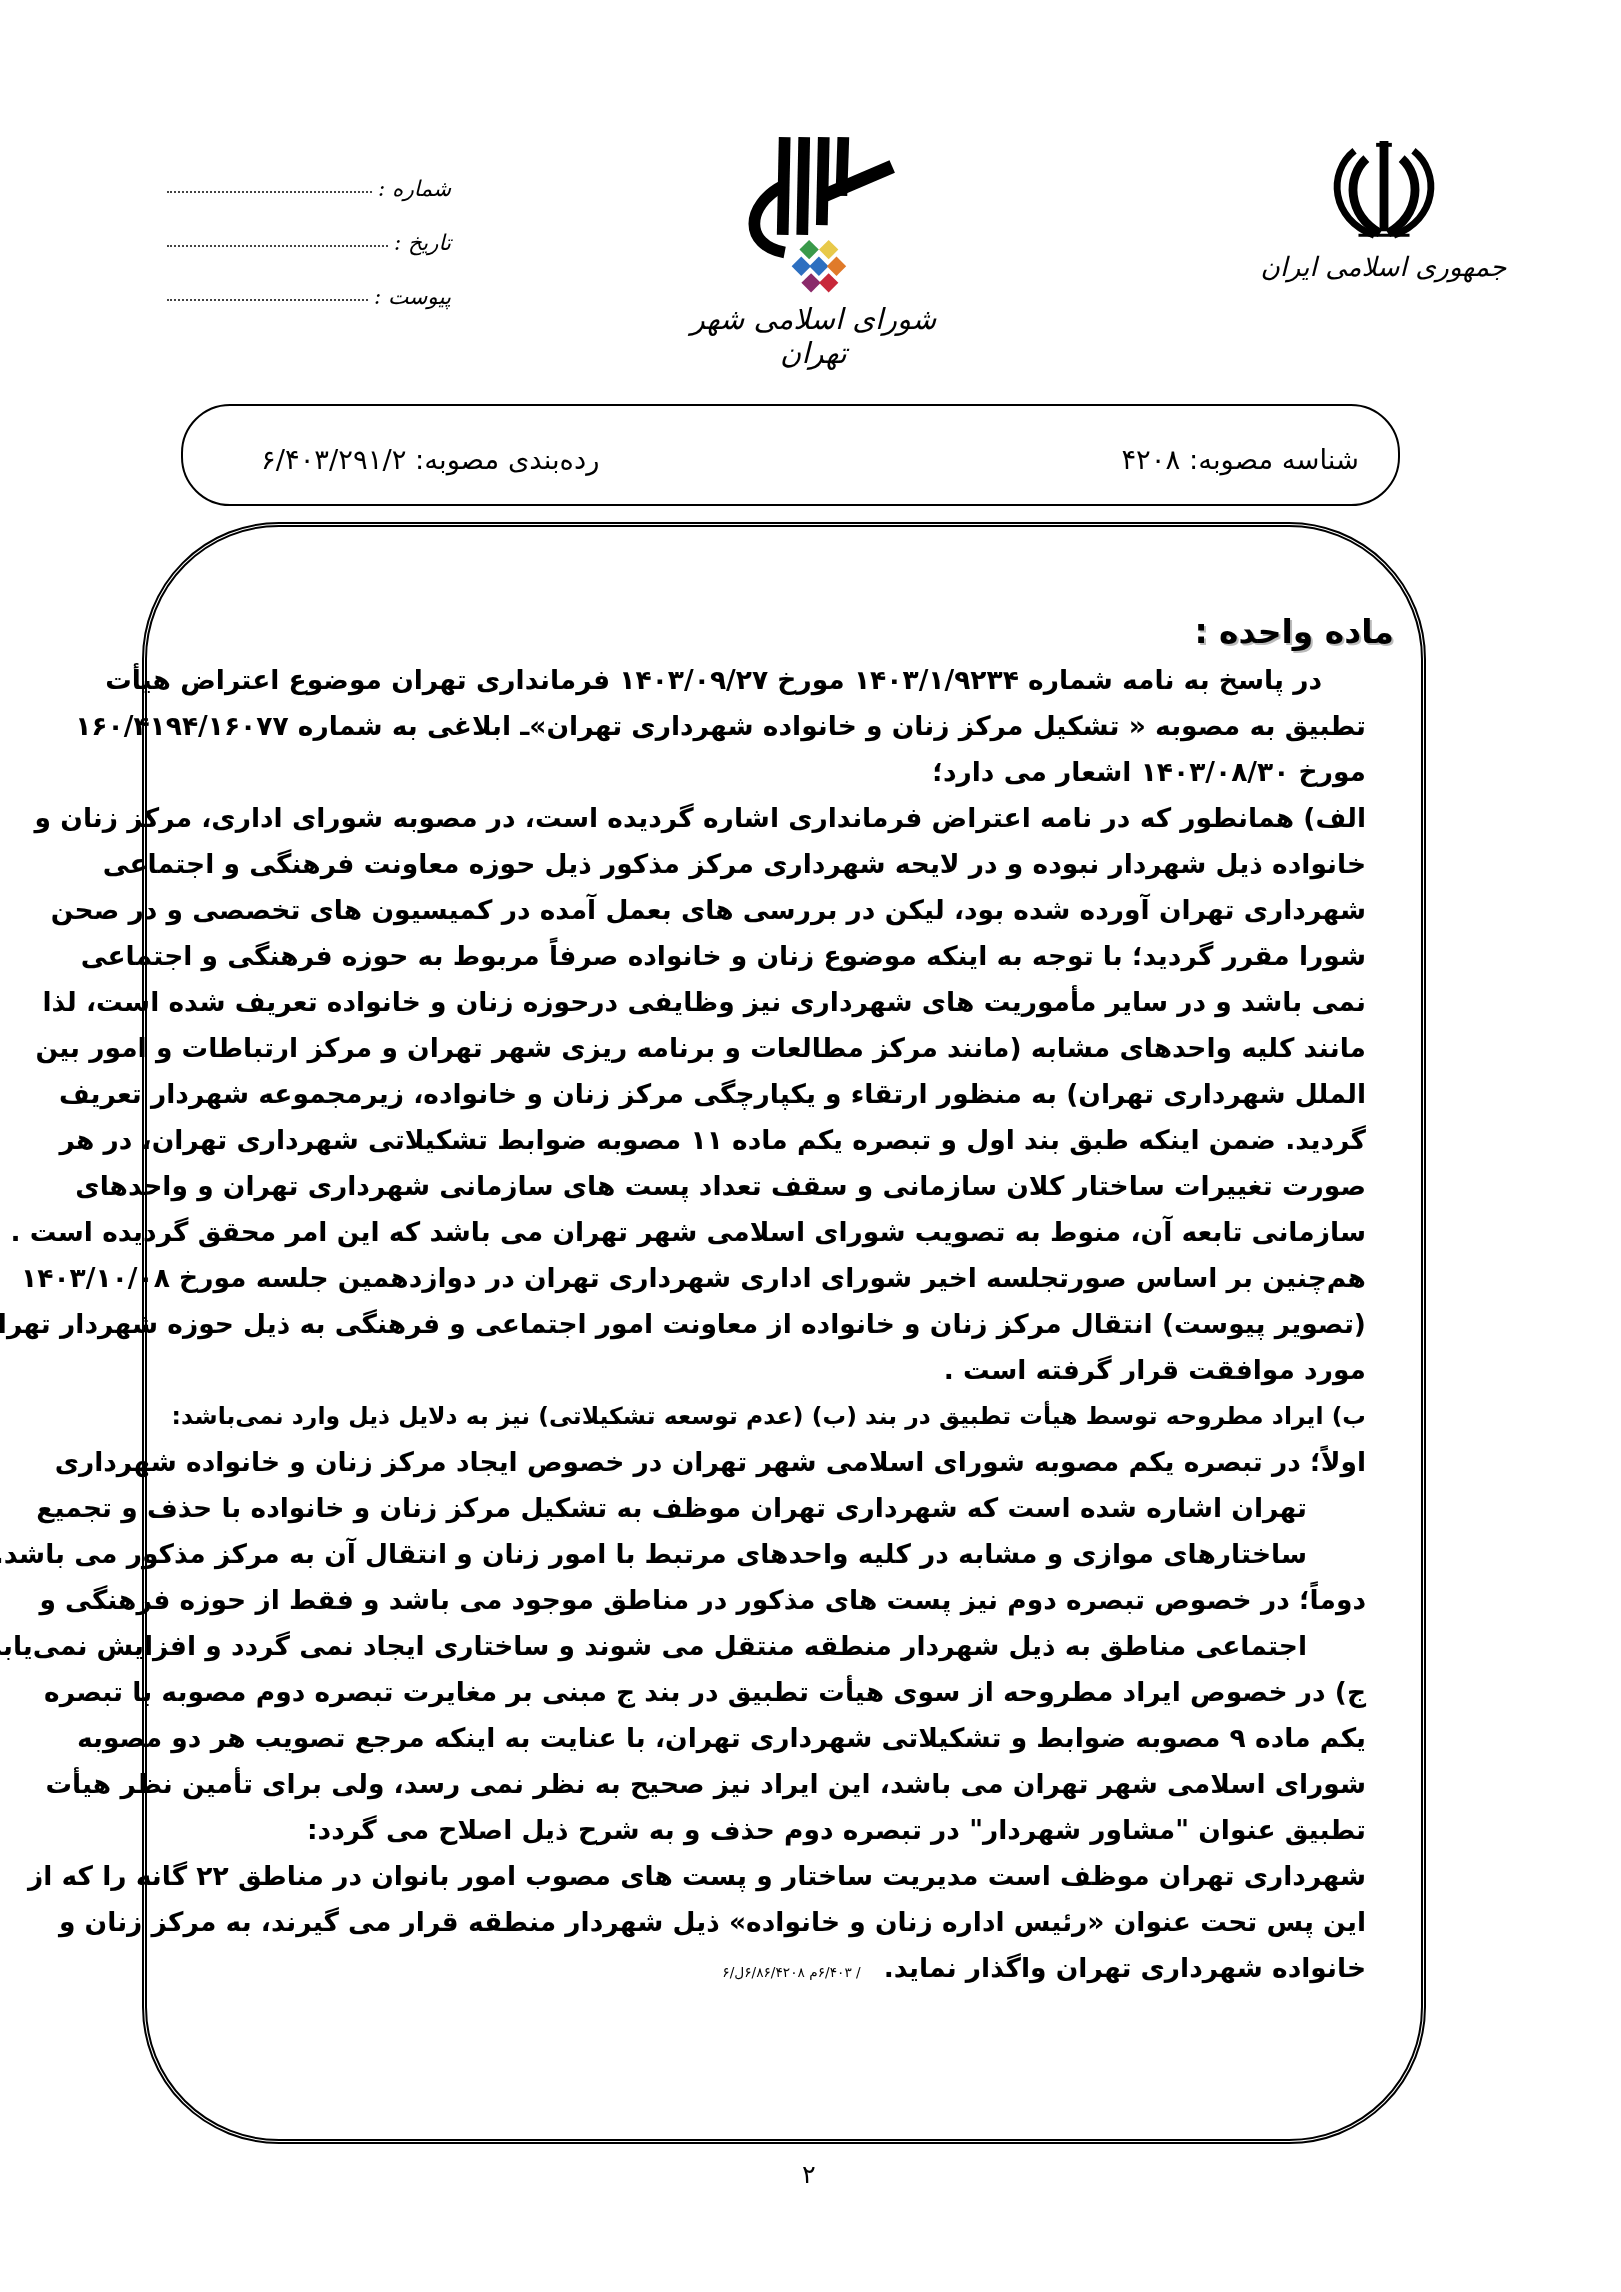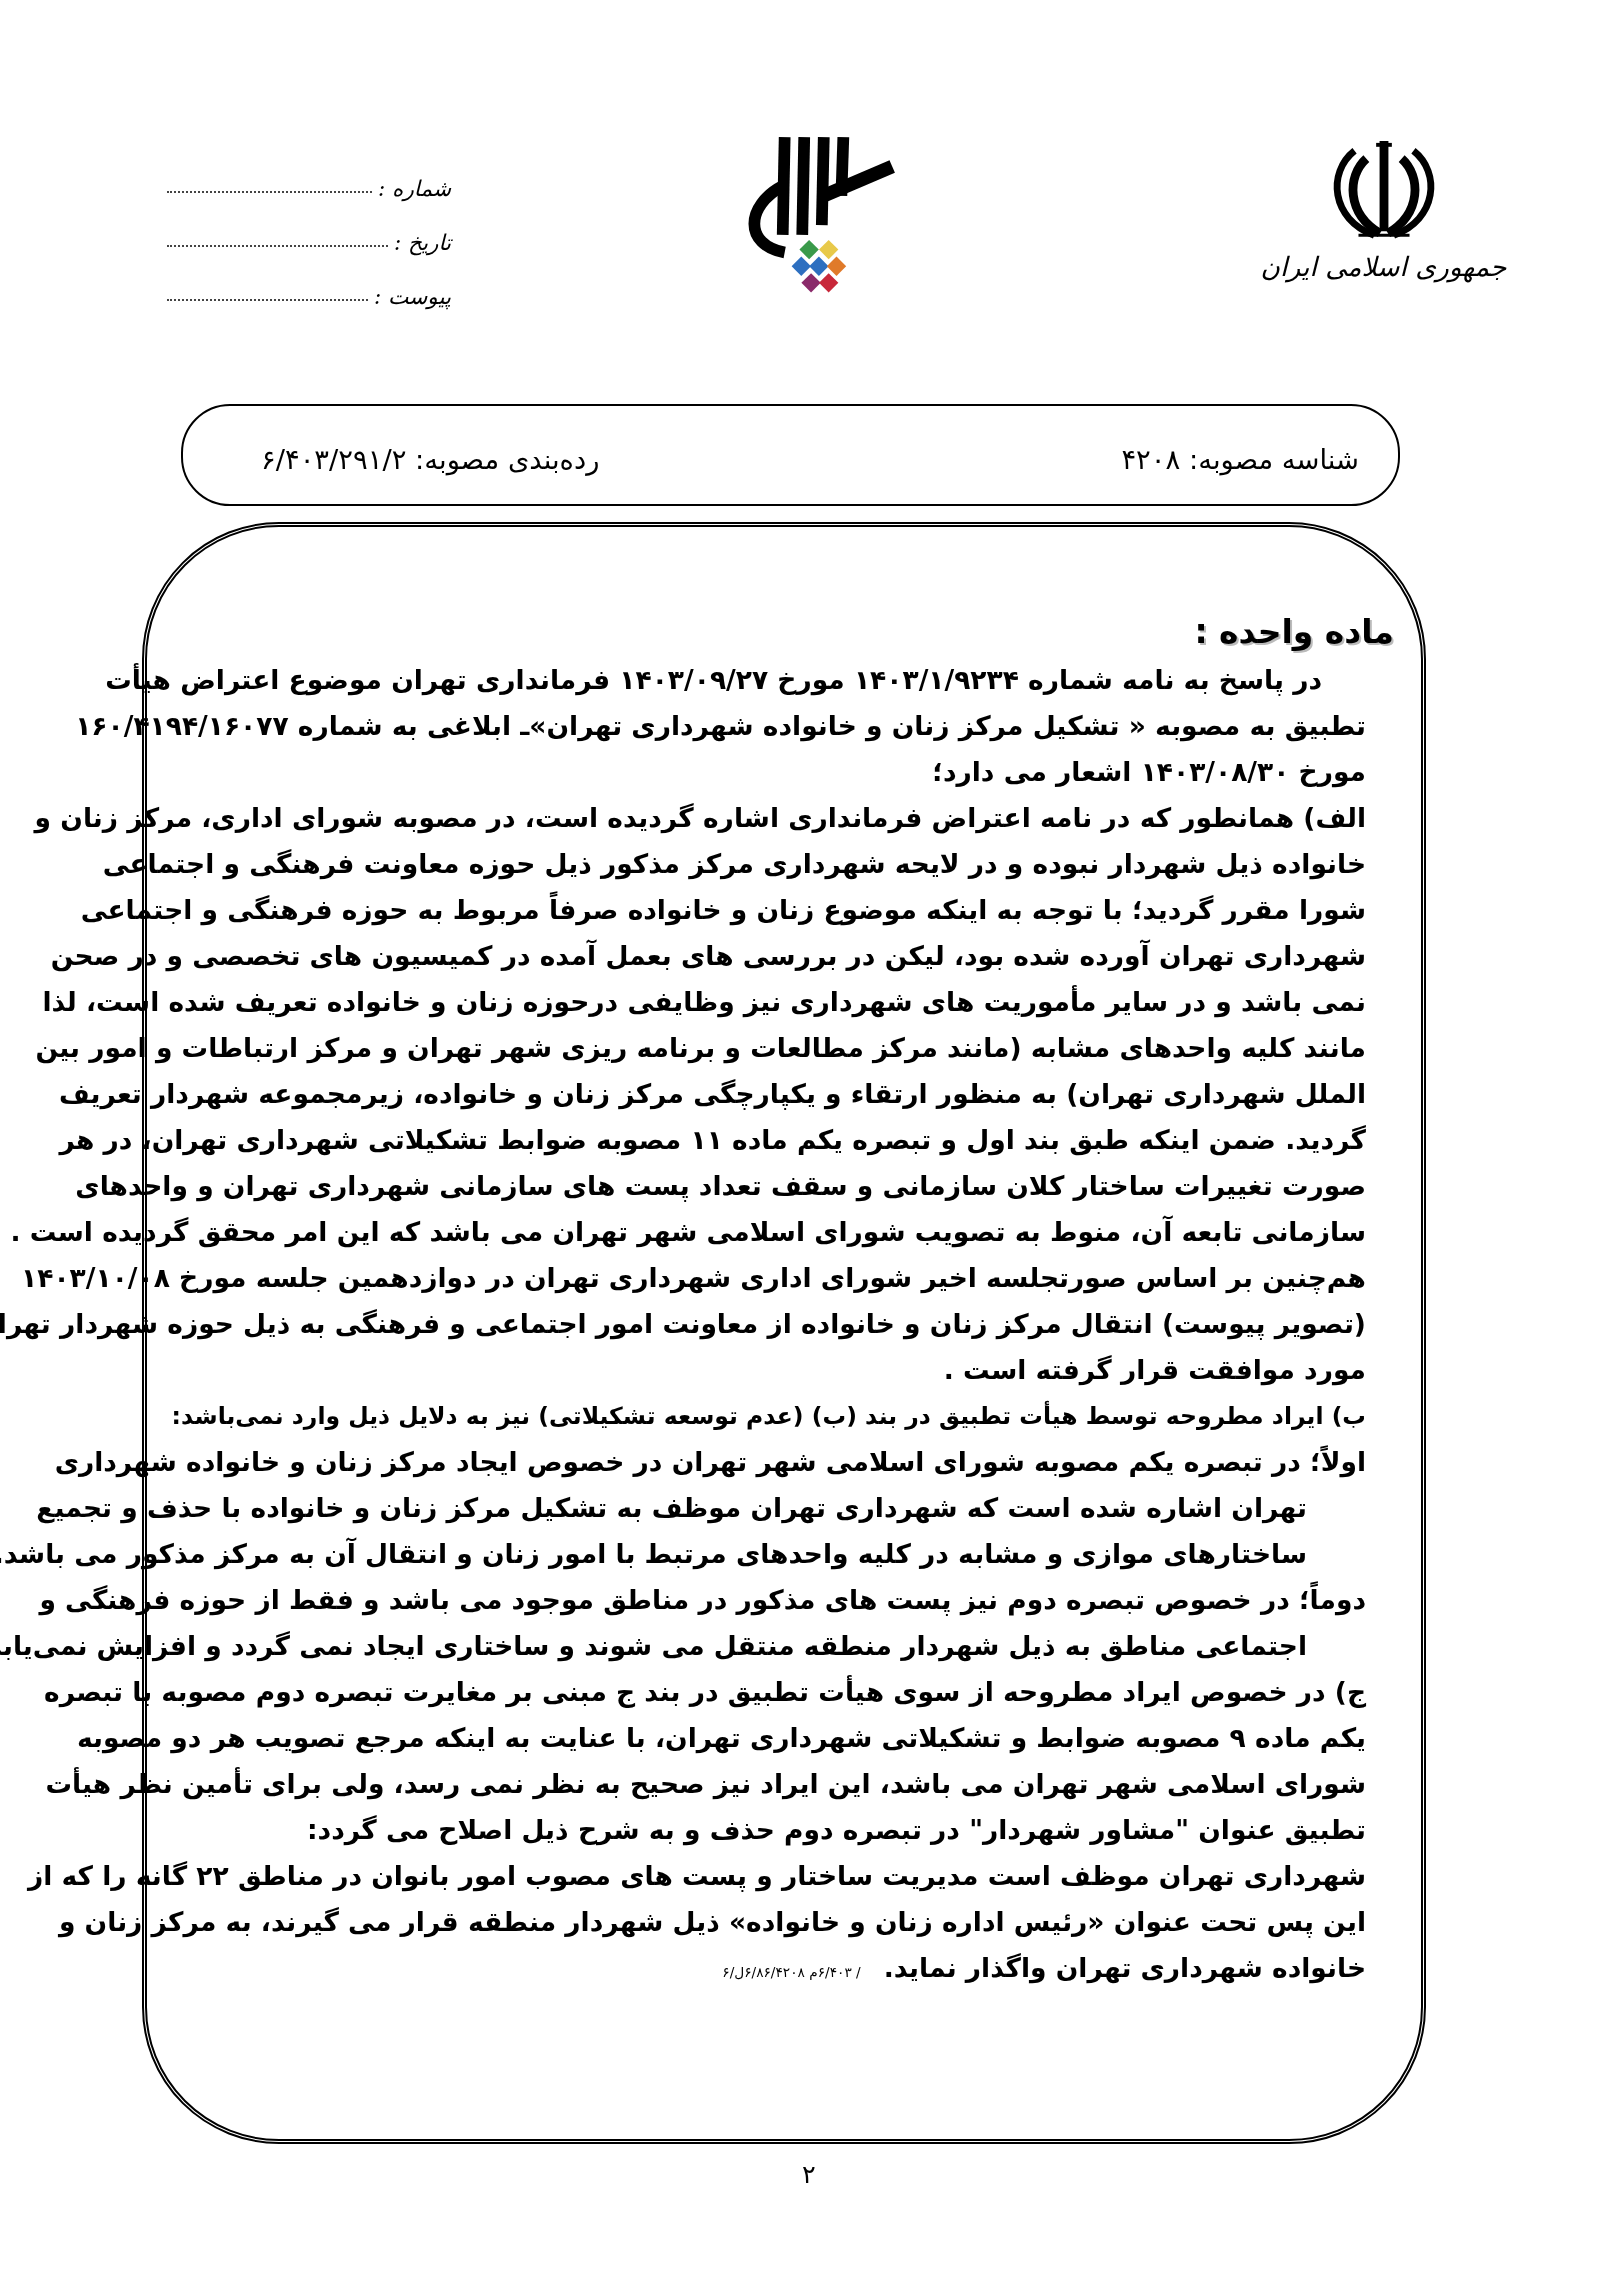--- a/index.html
+++ b/index.html
@@ -70,20 +70,21 @@
     <path d="M100 70 L170 40" stroke="#000" stroke-width="14" fill="none"></path>
     <path d="M58 60 C20 80 18 120 60 128" stroke="#000" stroke-width="12" fill="none"></path>
     <rect x="78" y="118" width="14" height="14" fill="#3a9a4a" transform="rotate(45 85 125)"></rect>
     <rect x="98" y="118" width="14" height="14" fill="#e8c94a" transform="rotate(45 105 125)"></rect>
     <rect x="70" y="135" width="14" height="14" fill="#2d6fc0" transform="rotate(45 77 142)"></rect>
     <rect x="88" y="135" width="14" height="14" fill="#2d6fc0" transform="rotate(45 95 142)"></rect>
     <rect x="106" y="135" width="14" height="14" fill="#e07a2a" transform="rotate(45 113 142)"></rect>
     <rect x="80" y="152" width="14" height="14" fill="#8a2a6a" transform="rotate(45 87 159)"></rect>
     <rect x="98" y="152" width="14" height="14" fill="#c8283a" transform="rotate(45 105 159)"></rect>
   </svg>
+  <div class="council-caption">شورای اسلامی شهر تهران</div>
 </div>
 
 <div class="abs form-fields">
   <div class="form-row">
     <span class="form-label">شماره :</span>
     <span class="form-line"></span>
   </div>
   <div class="form-row">
     <span class="form-label">تاریخ :</span>
     <span class="form-line"></span>
@@ -102,22 +103,22 @@
 <div class="abs frame"></div>
 
 <div class="abs heading">ماده واحده :</div>
 
 <div class="abs body-text">
   <div class="line indent-first">در پاسخ به نامه شماره ۱۴۰۳/۱/۹۲۳۴ مورخ ۱۴۰۳/۰۹/۲۷  فرمانداری تهران موضوع اعتراض هیأت</div>
   <div class="line">تطبیق به مصوبه « تشکیل مرکز زنان و خانواده شهرداری تهران»ـ ابلاغی به شماره ۱۶۰/۴۱۹۴/۱۶۰۷۷</div>
   <div class="line last">مورخ ۱۴۰۳/۰۸/۳۰ اشعار می دارد؛</div>
   <div class="line">الف) همانطور که در نامه اعتراض فرمانداری اشاره گردیده است، در مصوبه شورای اداری، مرکز زنان و</div>
   <div class="line">خانواده ذیل شهردار نبوده و در لایحه شهرداری مرکز مذکور ذیل حوزه معاونت فرهنگی و اجتماعی</div>
+  <div class="line">شهرداری تهران آورده شده بود، لیکن در بررسی های بعمل آمده در کمیسیون های تخصصی و در صحن</div>
   <div class="line">شورا مقرر گردید؛ با توجه به اینکه موضوع زنان و خانواده صرفاً مربوط به حوزه فرهنگی و اجتماعی</div>
-  <div class="line">شهرداری تهران آورده شده بود، لیکن در بررسی های بعمل آمده در کمیسیون های تخصصی و در صحن</div>
   <div class="line">نمی باشد و در سایر مأموریت های شهرداری نیز وظایفی درحوزه زنان و خانواده تعریف شده است، لذا</div>
   <div class="line">مانند کلیه واحدهای مشابه (مانند مرکز مطالعات و برنامه ریزی شهر تهران  و مرکز ارتباطات و امور بین</div>
   <div class="line">الملل شهرداری تهران) به منظور ارتقاء و یکپارچگی مرکز زنان و خانواده، زیرمجموعه شهردار تعریف</div>
   <div class="line">گردید. ضمن اینکه طبق بند اول و تبصره یکم ماده ۱۱ مصوبه ضوابط تشکیلاتی شهرداری تهران، در هر</div>
   <div class="line">صورت تغییرات ساختار کلان سازمانی و سقف تعداد پست های سازمانی شهرداری تهران و واحدهای</div>
   <div class="line">سازمانی تابعه آن، منوط به تصویب شورای اسلامی شهر تهران می باشد که این امر محقق گردیده است .</div>
   <div class="line">هم‌چنین بر اساس صورتجلسه اخیر شورای اداری شهرداری تهران در دوازدهمین جلسه مورخ ۱۴۰۳/۱۰/۰۸</div>
   <div class="line">(تصویر پیوست) انتقال مرکز زنان و خانواده از معاونت امور اجتماعی و فرهنگی به  ذیل حوزه شهردار تهران</div>
   <div class="line last">مورد موافقت قرار گرفته است .</div>
   <div class="line last small">ب) ایراد مطروحه توسط هیأت تطبیق در بند (ب) (عدم توسعه تشکیلاتی) نیز به دلایل ذیل وارد نمی‌باشد:</div>

